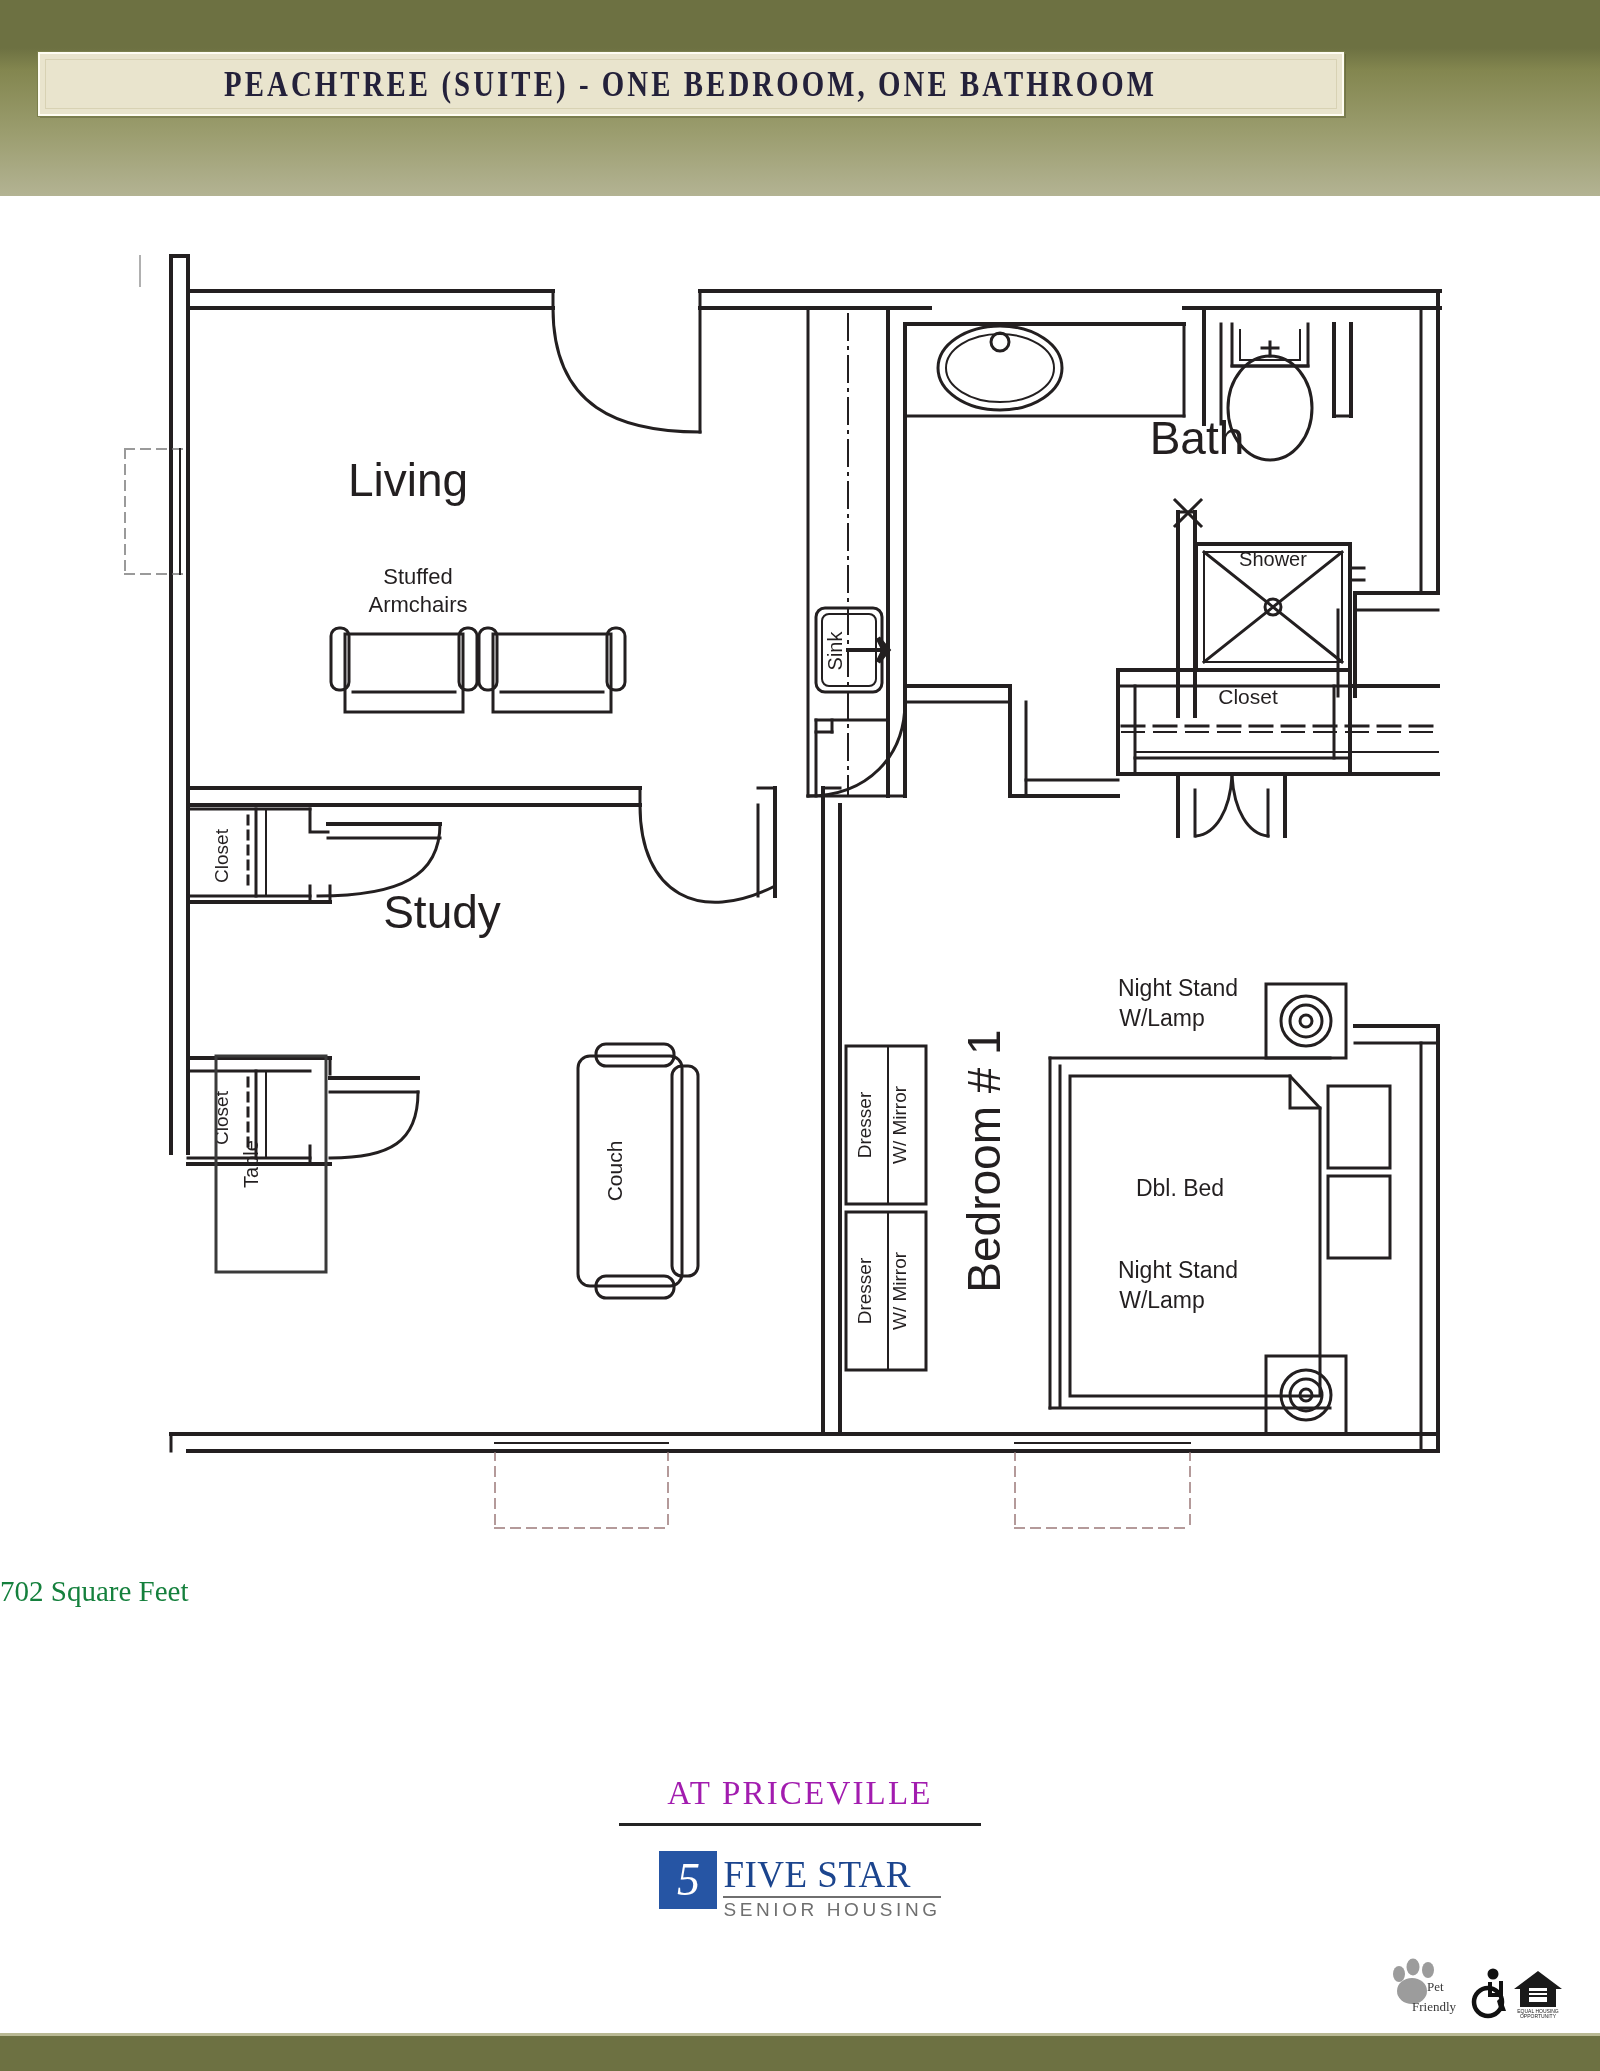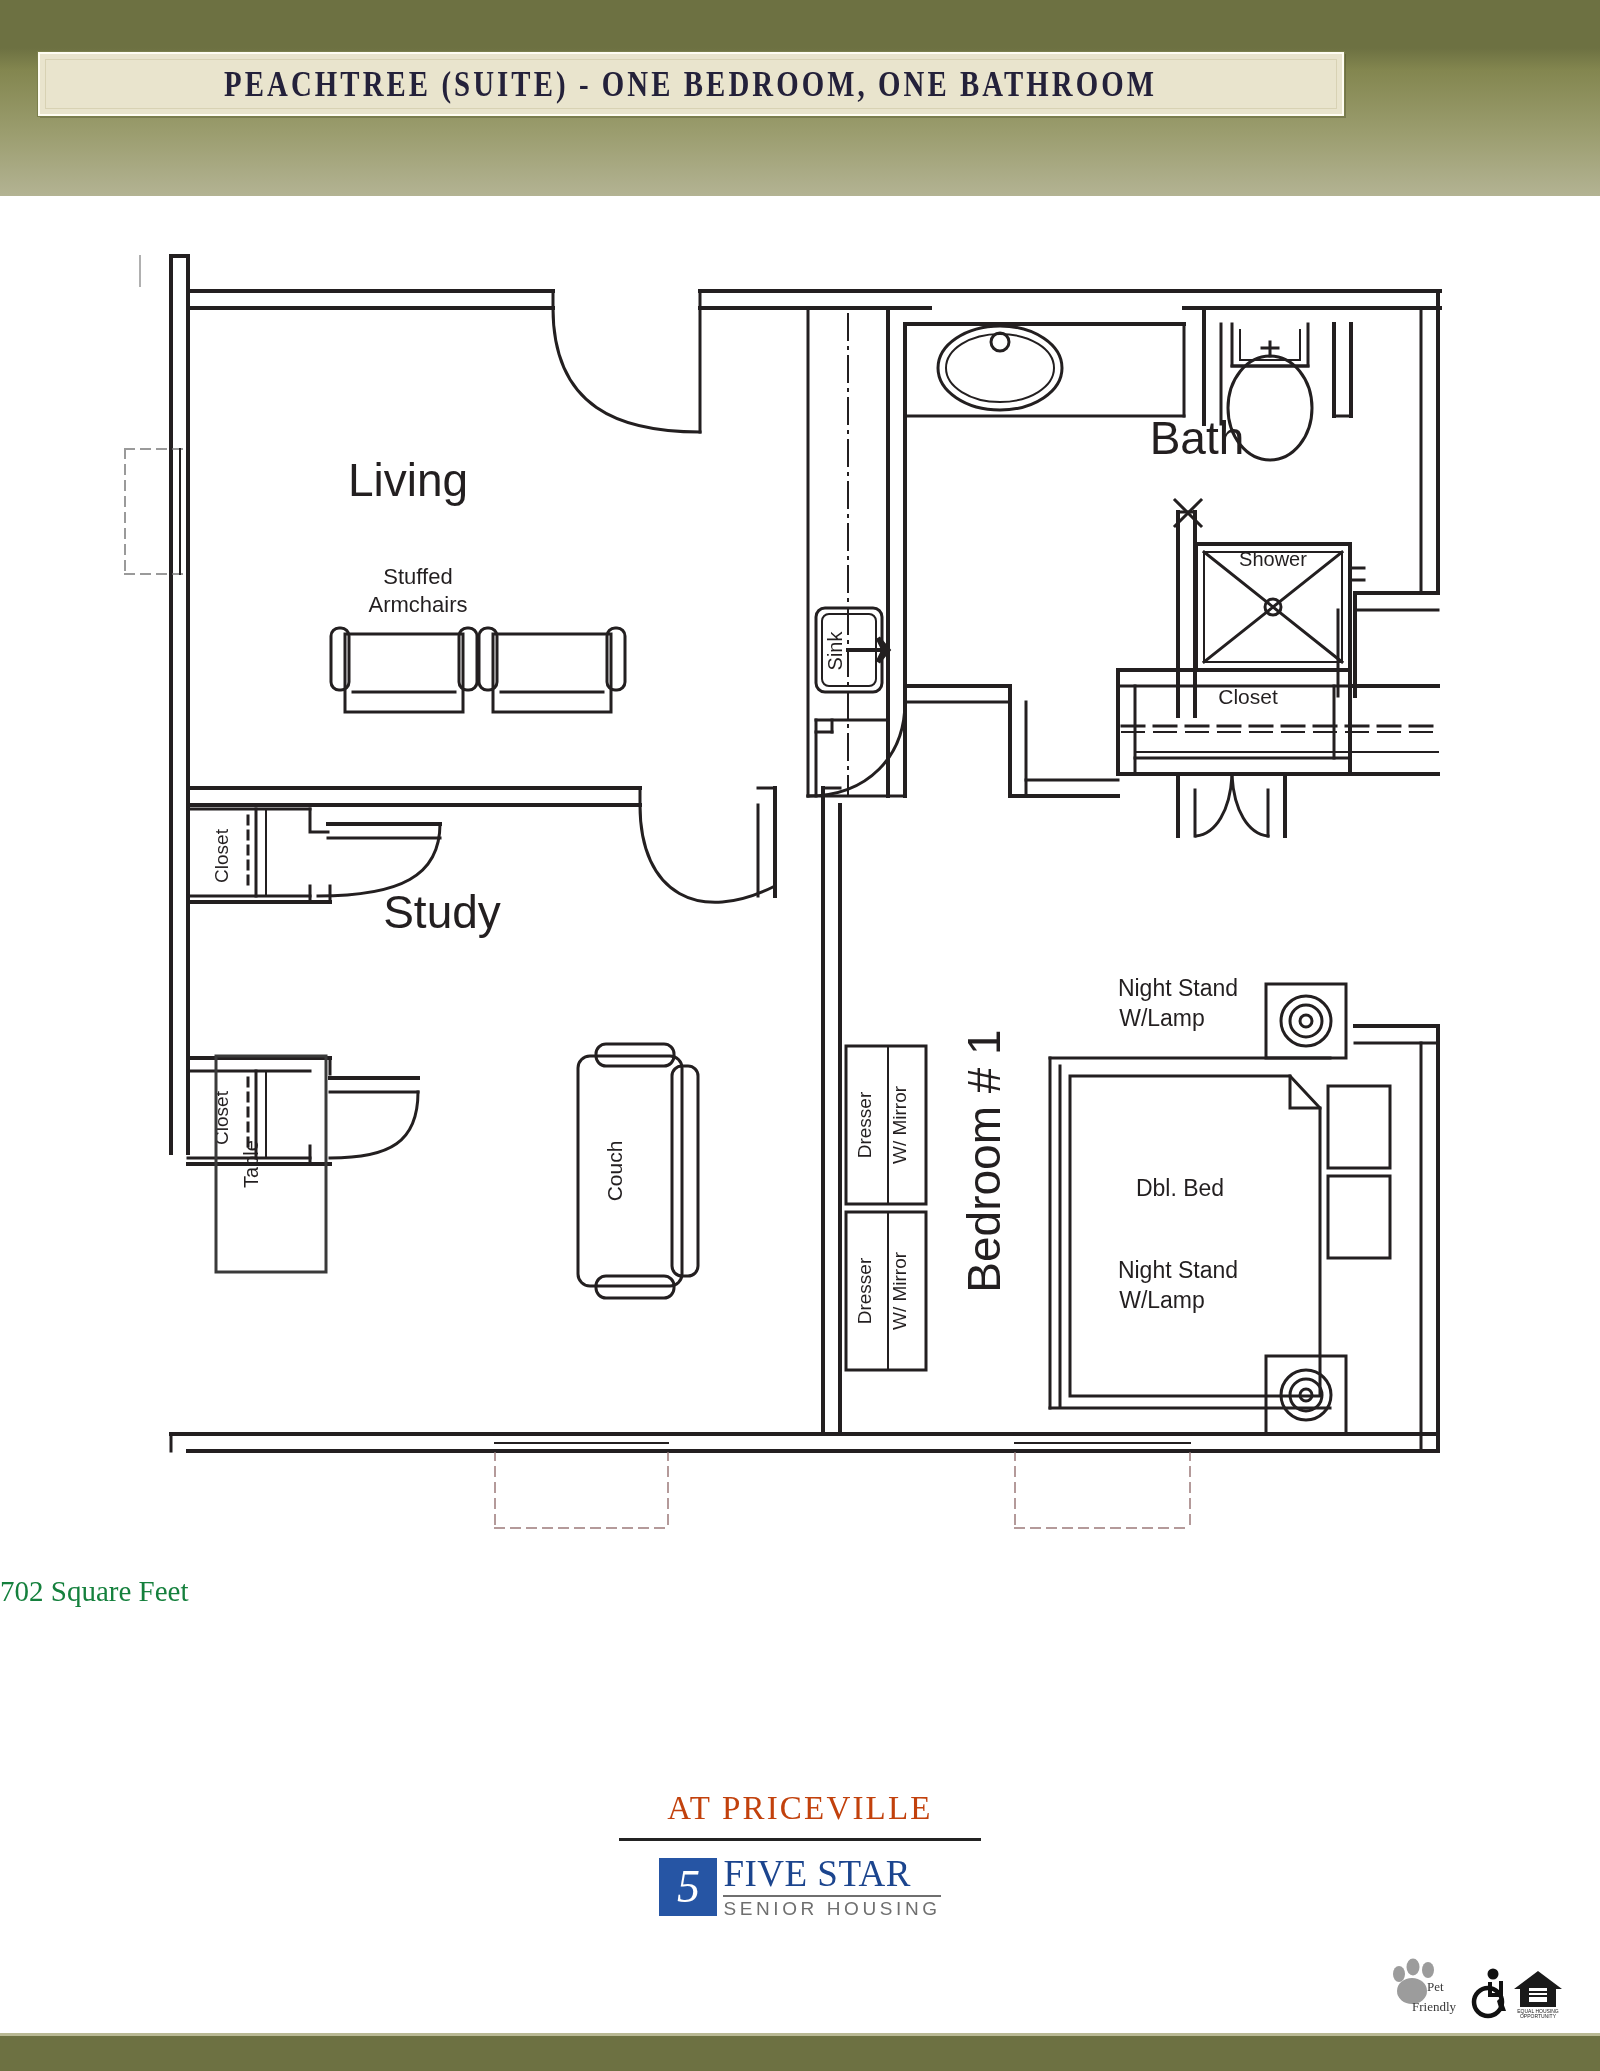--- a/index.html
+++ b/index.html
@@ -70,39 +70,39 @@
     font-family:"Liberation Serif", serif;
     font-size:44px;
     letter-spacing:5.5px;
     color:#1c458e;
     line-height:1;
   }
   .logo-priceville {
     font-family:"Liberation Serif", serif;
     font-size:33px;
     letter-spacing:2.2px;
-    color:#c2410c;
-    margin-top:24px;
+    color:#a21caf;
+    margin-top:9px;
     line-height:1;
   }
   .logo-rule {
     width:362px; height:3px; background:#232323; margin-top:13px;
   }
   .fivestar {
     display:flex; align-items:center; margin-top:14px;
   }
   .fs-mark {
     width:58px; height:58px; background:#2655a4;
     display:flex; align-items:center; justify-content:center;
     margin-right:6px;
     font-family:"Liberation Serif", serif;
     font-style:italic; font-size:46px; color:#ffffff;
     line-height:1;
   }
-  .fs-text { display:flex; flex-direction:column; }
+  .fs-text { display:flex; flex-direction:column;margin-top:16px; }
   .fs-line1 {
     font-family:"Liberation Serif", serif;
     font-size:37px; letter-spacing:.5px; color:#1c458e; line-height:1;
   }
   .fs-rule { height:2px; background:#6f6f6f; margin:3px 0 2px; }
   .fs-line2 {
     font-family:"Liberation Sans", sans-serif;
     font-size:19px; letter-spacing:3.6px; color:#6f6f6f; line-height:1;
   }
 

